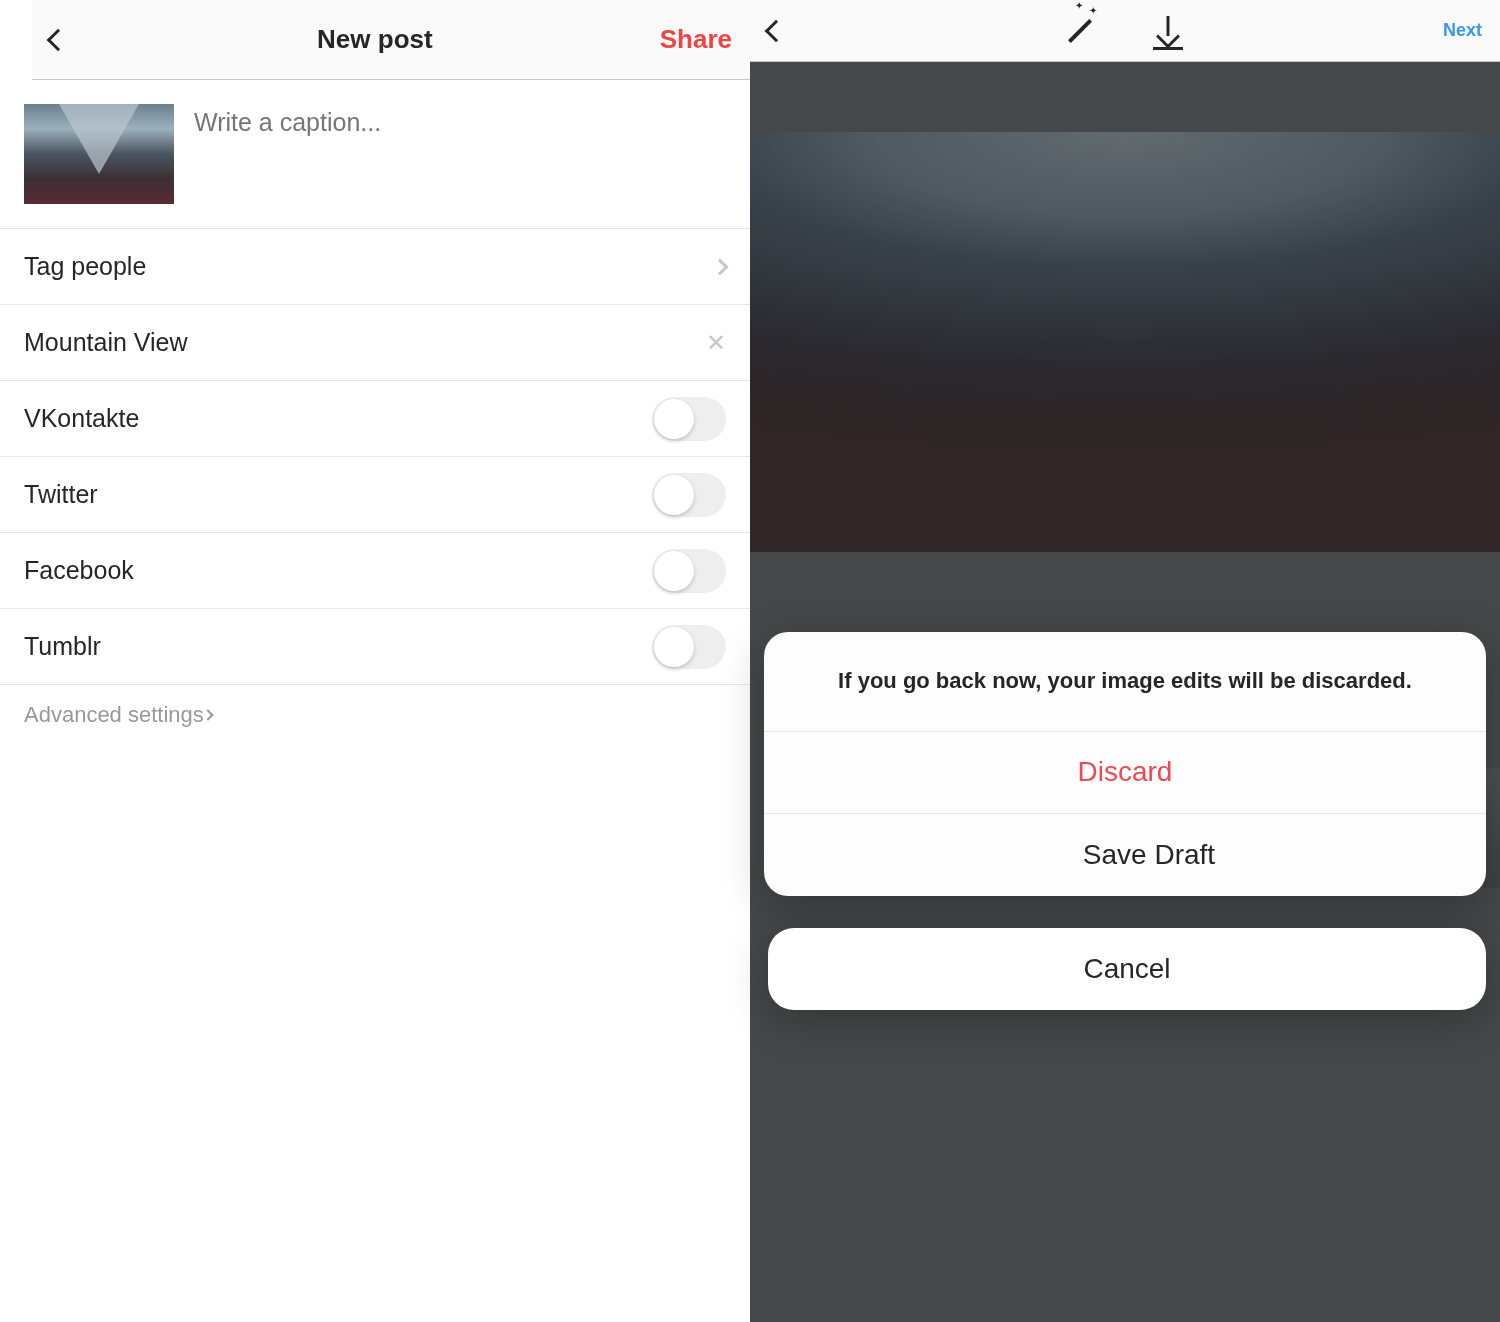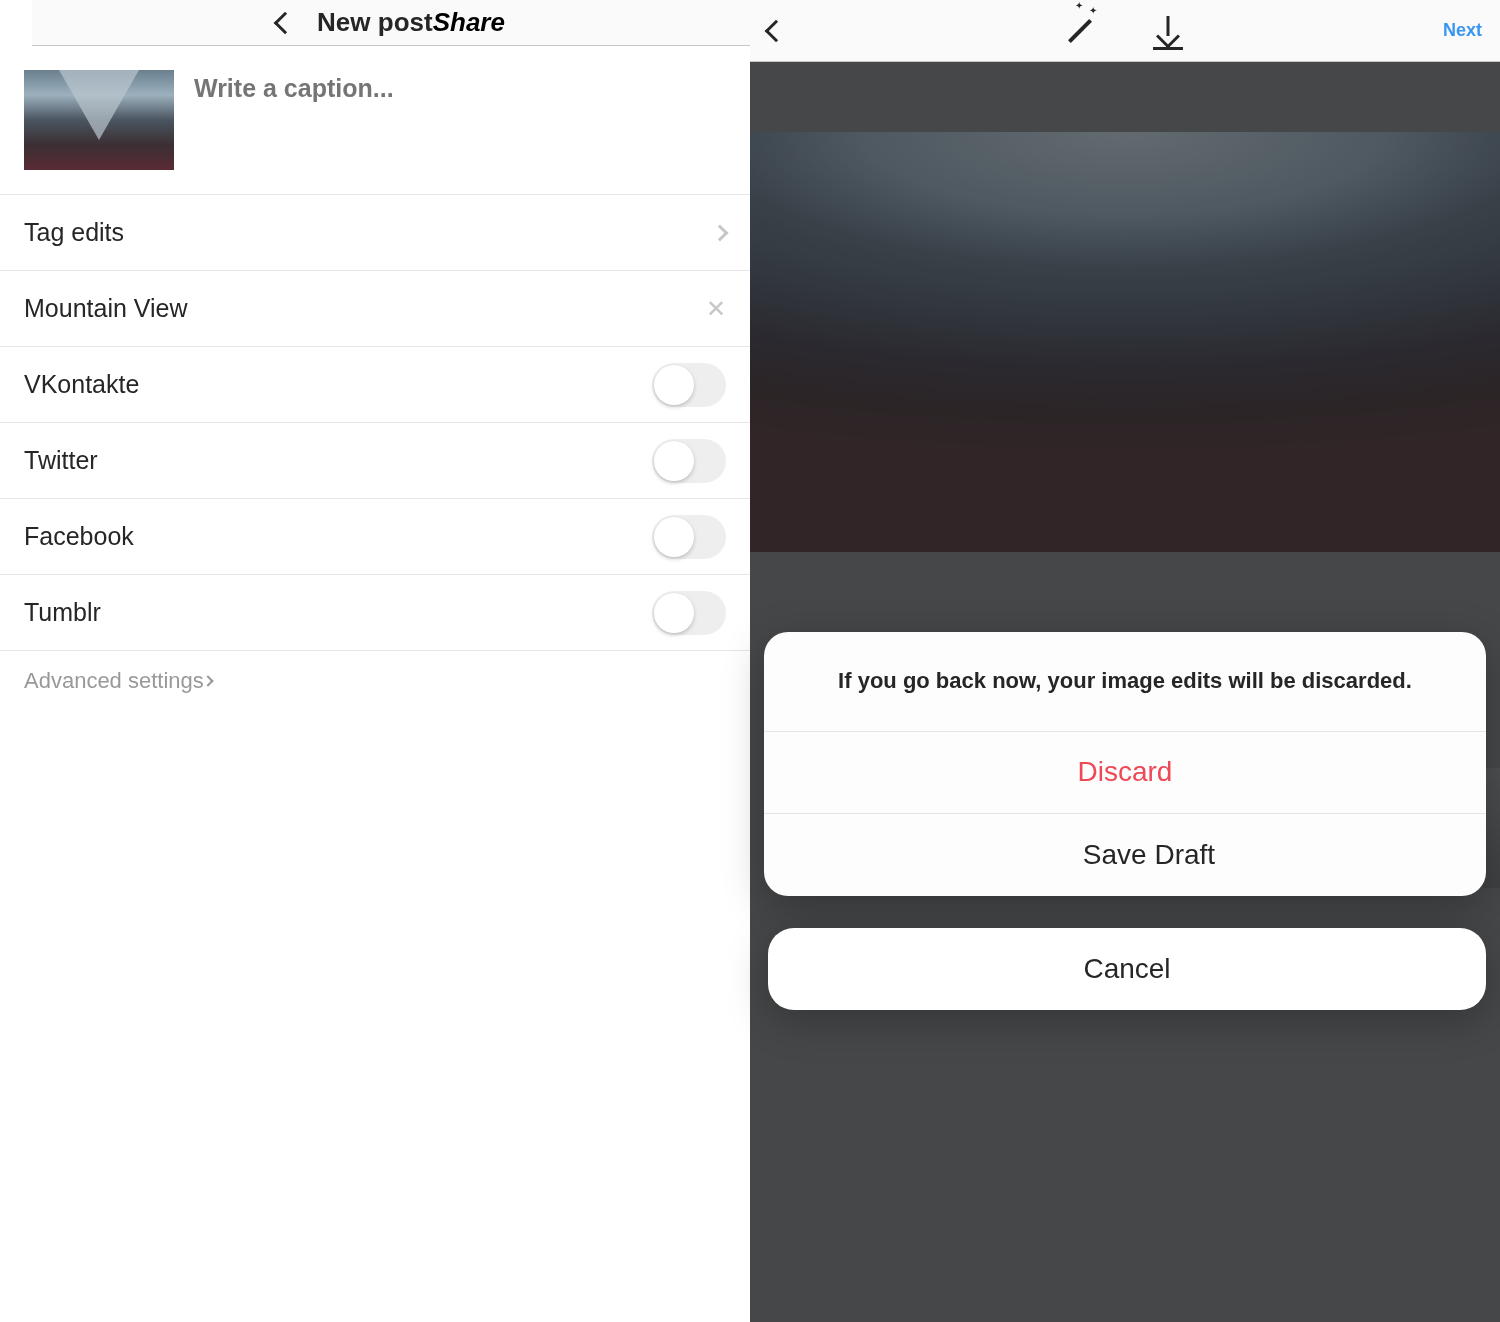--- a/index.html
+++ b/index.html
@@ -18,26 +18,26 @@
     height: 100%;
   }
   .pane {
     position: relative;
     width: 50%;
     height: 100%;
     background: #fff;
   }
   
   .left-header {
-    height: 46px;
+    height: 80px;
     background: #fafafa;
     border-bottom: 1px solid #c7c7c7;
     display: flex;
     align-items: center;
-    justify-content: center;
+    justify-content: space-between;
     padding: 0 18px;
     margin-left: 32px;
   }
   .back-btn {
     width: 40px;
     display: flex;
     align-items: center;
     justify-content: flex-start;
   }
   .chev-left {
@@ -48,23 +48,22 @@
     transform: rotate(45deg);
   }
   .left-title {
     font-size: 26px;
     font-weight: 700;
     color: #262626;
   }
   .share-btn {
     font-size: 26px;
     font-weight: 600;
-    color: #000000;
+    color: #ef4444;
     cursor: pointer;
-    font-style: italic;
   }
   .caption-row {
     display: flex;
     align-items: flex-start;
     padding: 24px 24px 24px 24px;
     background: #fff;
   }
   .thumb {
     width: 150px;
     height: 100px;
@@ -84,21 +83,20 @@
     opacity: .7;
   }
   .caption-input {
     flex: 1;
     margin-left: 20px;
     font-size: 25px;
     color: #999;
     border: none;
     outline: none;
     padding-top: 4px;
-    font-weight: bold;
   }
   .list {
     border-top: 1px solid #e6e6e6;
   }
   .row {
     display: flex;
     align-items: center;
     justify-content: space-between;
     height: 76px;
     padding: 0 24px;
@@ -367,21 +365,21 @@
       <div class="share-btn">Share</div>
     </div>
 
     <div class="caption-row">
       <div class="thumb"></div>
       <input class="caption-input" type="text" placeholder="Write a caption..." style="">
     </div>
 
     <div class="list">
       <div class="row">
-        <span>Tag edits</span>
+        <span>Tag people</span>
         <span class="chev-right"></span>
       </div>
       <div class="row">
         <span>Mountain View</span>
         <span class="x-icon">✕</span>
       </div>
 
       <div class="row">
         <span>VKontakte</span>
         <div class="toggle">

